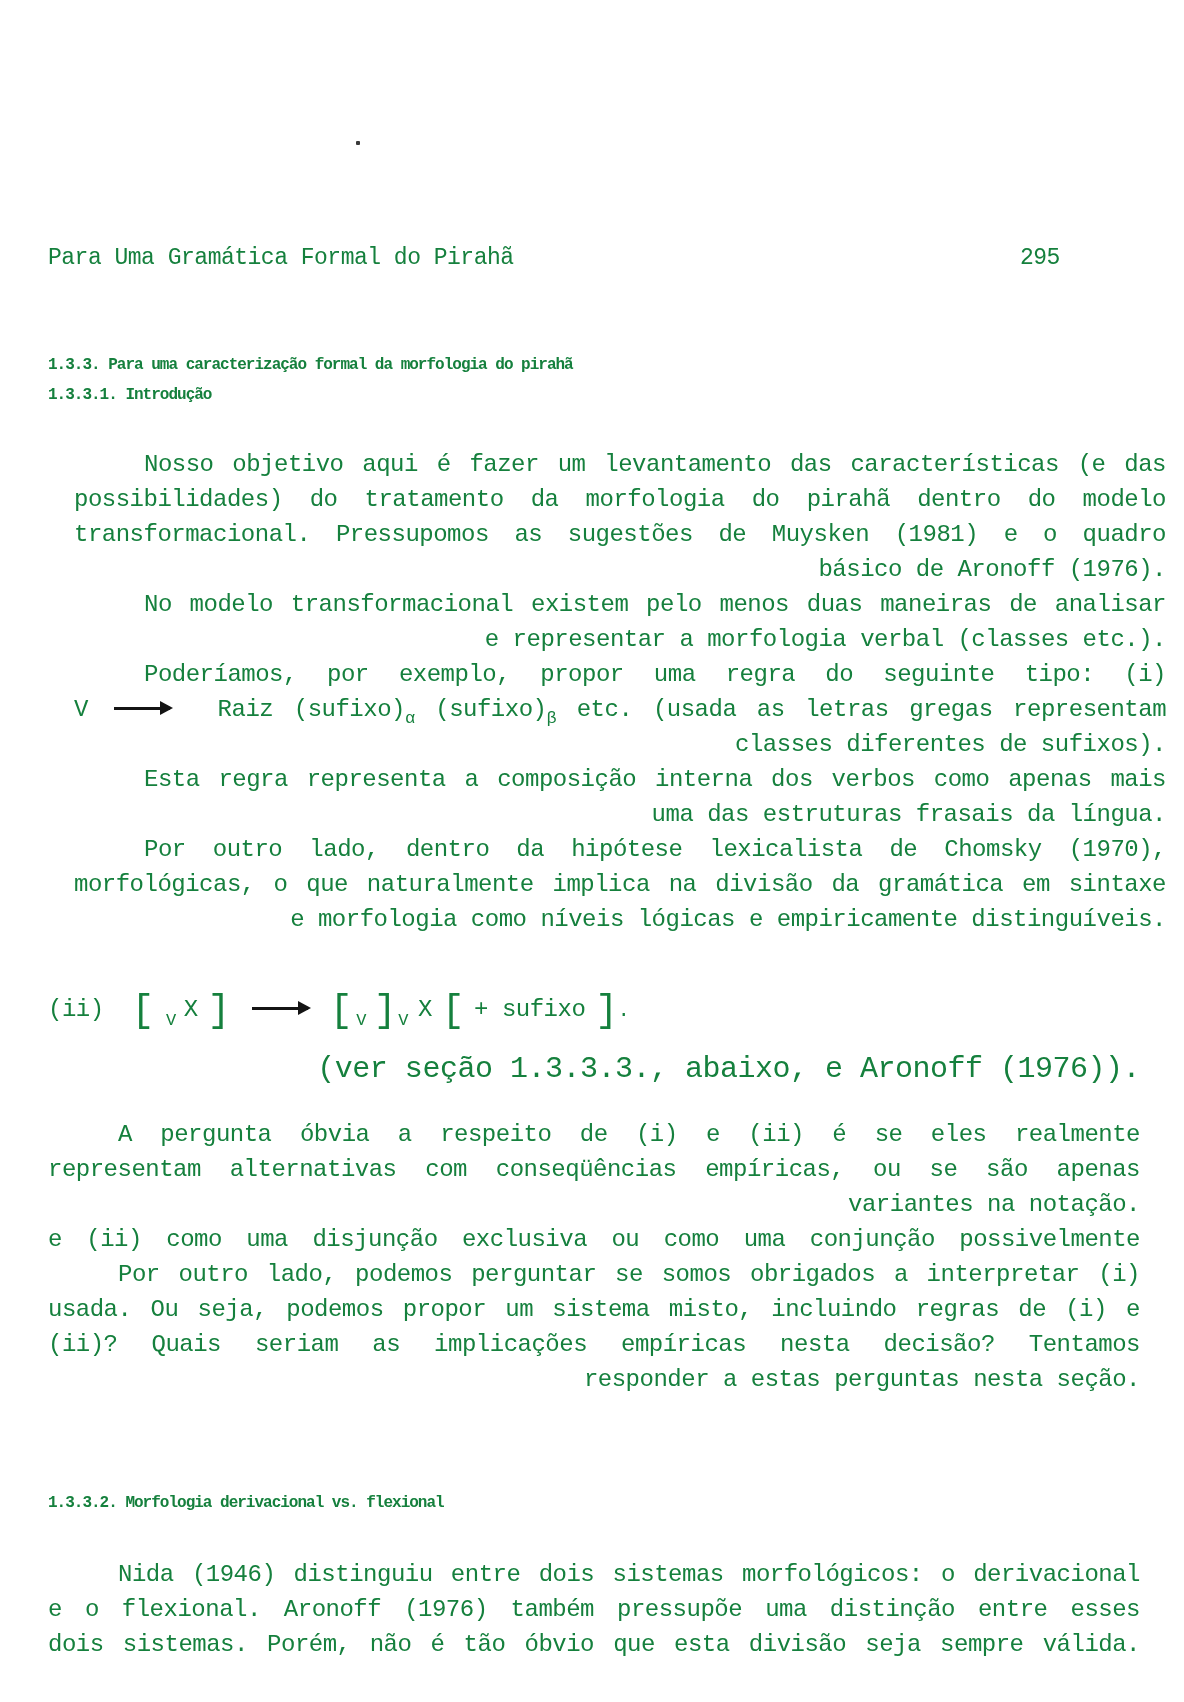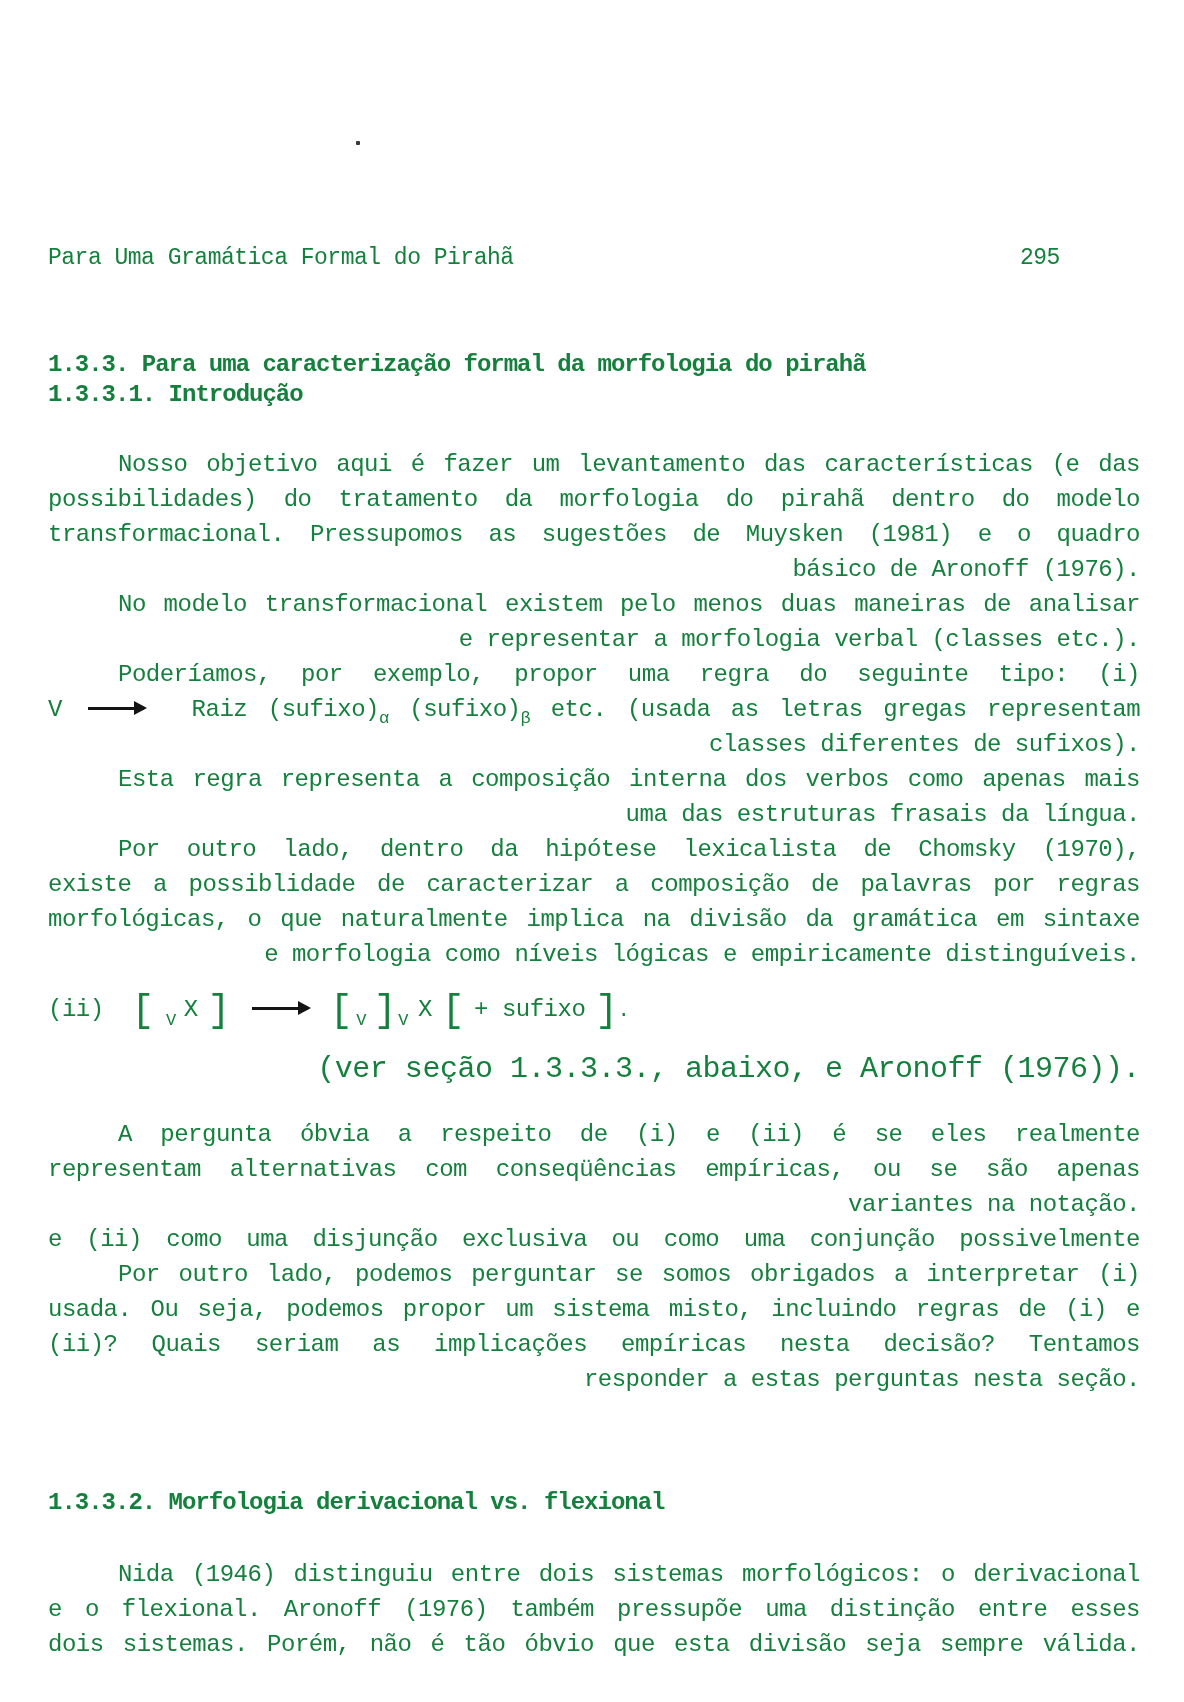--- a/index.html
+++ b/index.html
@@ -11,33 +11,33 @@
     font-family:"Liberation Mono","DejaVu Sans Mono",monospace;
     overflow:hidden;
   }
   .abs{position:absolute;left:48px;width:1092px;}
   .running-header{
     top:244px;height:28px;line-height:28px;
     font-size:23px;letter-spacing:-0.5px;
   }
   .pagenum{position:absolute;left:972px;top:0;}
   .heading{
-    font-weight:700;font-size:24px;letter-spacing:-1px;
+    font-weight:700;font-size:16px;letter-spacing:-1px;
     height:30px;line-height:30px;margin:0;
   }
   .h1331{top:350px;}
   .h1333{top:1488px;}
   .block .ln{
     height:35px;line-height:35px;
     font-size:24px;letter-spacing:-0.5px;
   }
   .j{text-align:justify;text-align-last:justify;}
   .l{text-align:right;}
   .ind{padding-left:70px;}
-  .b1{top:447px;}
+  .b1{top:447px;margin-left:26px;}
   .b2{top:1117px;}
   .b3{top:1557px;}
   .note-line{top:1052px;height:35px;line-height:35px;font-size:30px;letter-spacing:-0.5px;}
   
   .arrow-shape{
     display:inline-block;position:relative;
     width:56px;height:3px;background:#141414;
     vertical-align:6px;margin:0 6px;
   }
   .arrow-shape::after{
@@ -92,21 +92,20 @@
     <div class="ln l">e representar a morfologia verbal (classes etc.).</div>
 
     <div class="ln j ind">Poderíamos, por exemplo, propor uma regra do seguinte tipo: (i)</div>
     <div class="ln j"><span>V</span> <span class="arrow-shape"></span>&nbsp; <span>Raiz</span> <span>(sufixo)</span><sub class="inl-sub">α</sub> <span>(sufixo)</span><sub class="inl-sub">β</sub> <span>etc. (usada as letras gregas representam</span></div>
     <div class="ln l">classes diferentes de sufixos).</div>
 
     <div class="ln j ind">Esta regra representa a composição interna dos verbos como apenas mais</div>
     <div class="ln l">uma das estruturas frasais da língua.</div>
 
     <div class="ln j ind">Por outro lado, dentro da hipótese lexicalista de Chomsky (1970),</div>
-    <div class="ln j">existe a possiblidade de caracterizar a composição de palavras por regras</div>
     <div class="ln j">morfológicas, o que naturalmente implica na divisão da gramática em sintaxe</div>
     <div class="ln l">e morfologia como níveis lógicas e empiricamente distinguíveis.</div>
   </section>
 
   <div class="abs formula-row">
     <span class="f-label">(ii)</span><span class="f-br gap-r">[</span><sub class="f-sub">V</sub><span class="f-x">X</span><span class="f-br">]</span><span class="arrow-shape f-arrow"></span><span class="f-br">[</span><sub class="f-sub">V</sub><span class="f-br">]</span><sub class="f-sub tight">V</sub><span class="f-x">X</span><span class="f-br">[</span><span class="f-txt">+ sufixo</span><span class="f-br">]</span><span class="f-dot">.</span>
   </div>
 
   <div class="abs note-line l">(ver seção 1.3.3.3., abaixo, e Aronoff (1976)).</div>
 

